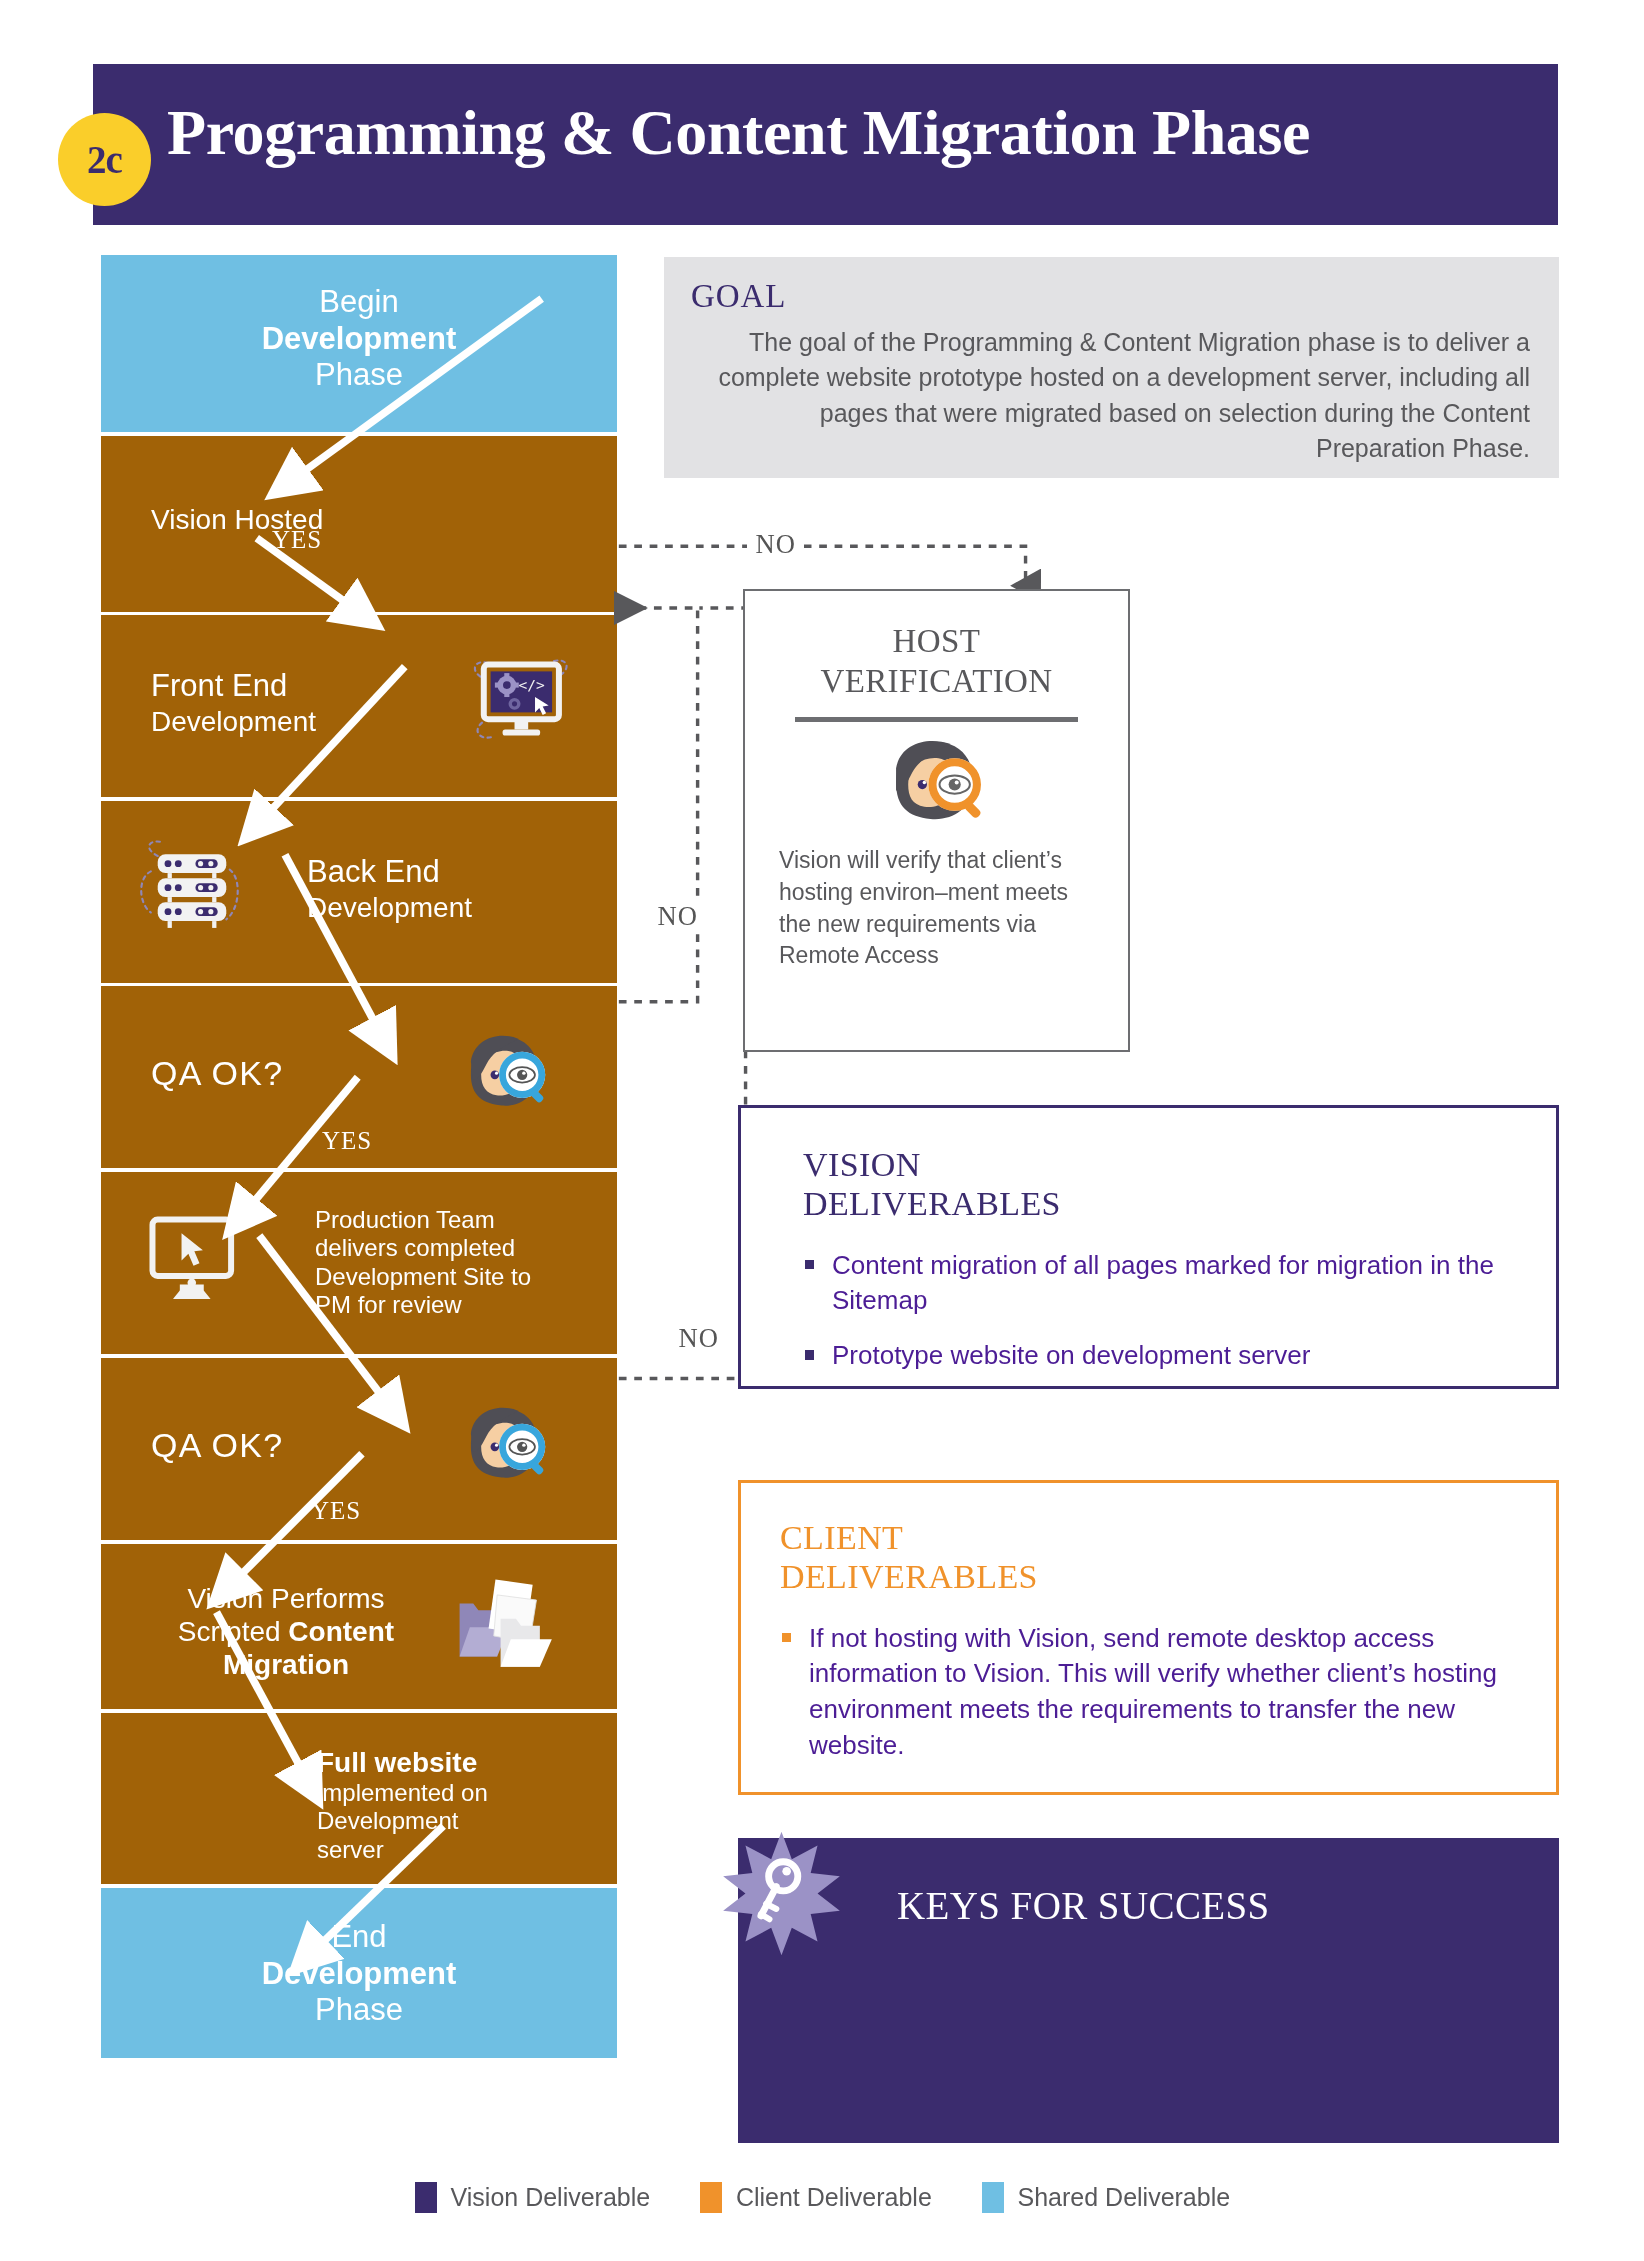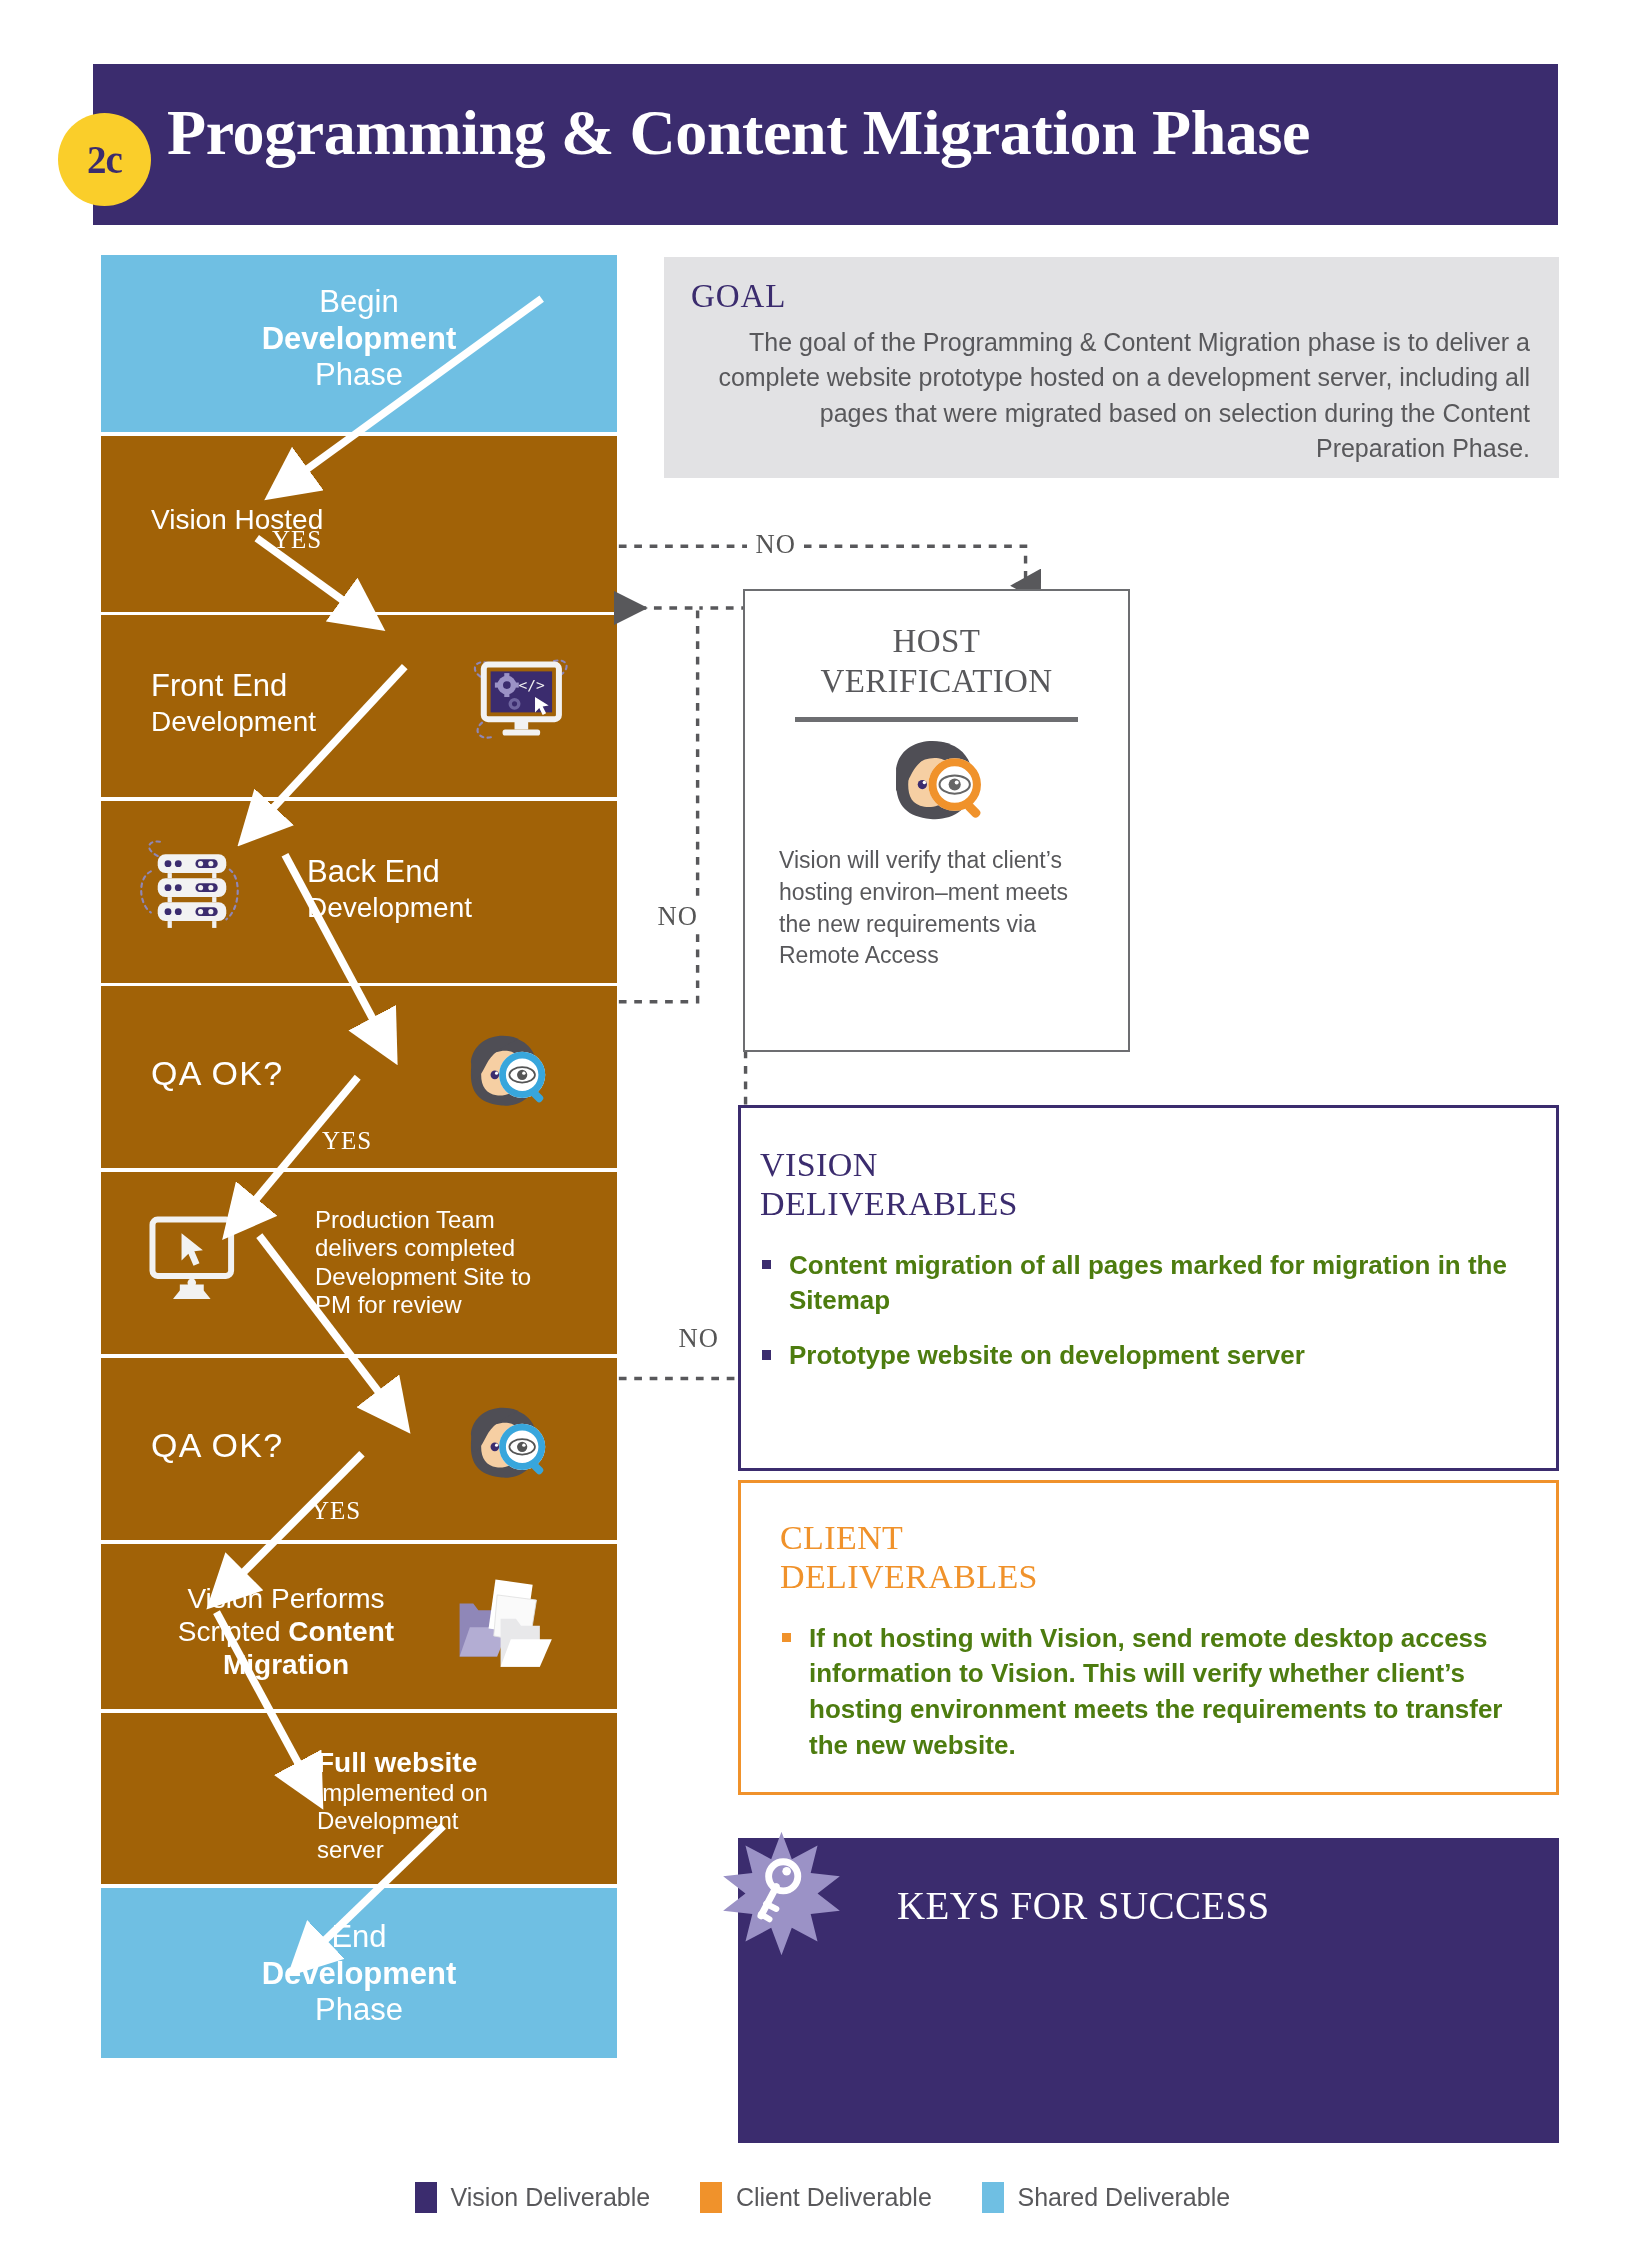--- a/index.html
+++ b/index.html
@@ -151,23 +151,23 @@
   }
 
   
   .deliv-box {
     position: absolute;
     box-sizing: border-box;
     background: #ffffff;
   }
   #vision-deliv {
     left: 738px; top: 1105px;
-    width: 821px; height: 366px;
+    width: 821px; height: 284px;
     border: 3.4px solid #3B2C6E;
-    padding: 38px 38px 0 19px;
+    padding: 38px 38px 0 62px;
   }
   #client-deliv {
     left: 738px; top: 1480px;
     width: 821px; height: 315px;
     border: 3.4px solid #F0922B;
     padding: 36px 38px 0 39px;
   }
   .deliv-title {
     font-family: "Liberation Serif", serif;
     font-size: 34px;
@@ -177,26 +177,25 @@
   #vision-deliv .deliv-title { color: #3B2C6E; }
   #client-deliv .deliv-title { color: #F0922B; }
 
   ul.deliv-list {
     list-style: none;
     margin: 24px 0 0 0;
     padding: 0;
   }
   ul.deliv-list li {
     position: relative;
-    color: #4d7c0f;
+    color: #4c1d95;
     font-size: 26px;
     line-height: 1.38;
     padding-left: 29px;
     margin-bottom: 19px;
-    font-weight: bold;
   }
   ul.deliv-list li::before {
     content: "";
     position: absolute;
     left: 1.7px; top: 12px;
     width: 9.4px; height: 9.4px;
   }
   #vision-deliv ul.deliv-list li::before { background: #3B2C6E; }
   #client-deliv ul.deliv-list li::before { background: #F0922B; }
 

